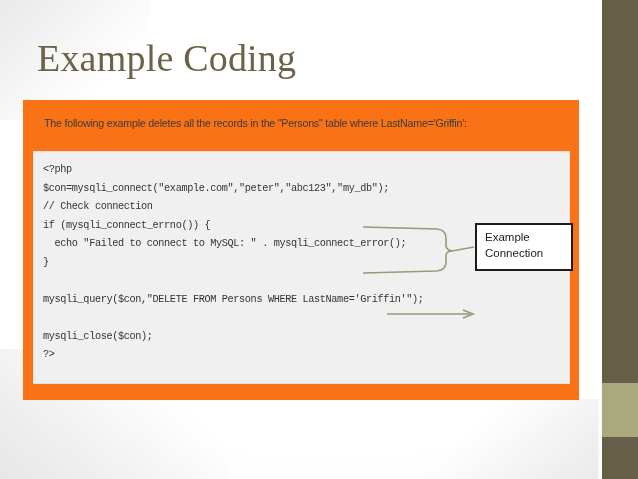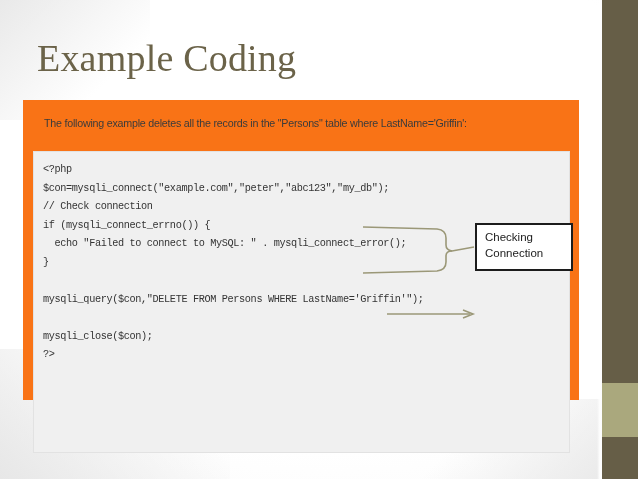--- a/index.html
+++ b/index.html
@@ -107,21 +107,21 @@
     transform: scaleX(0.93);
     transform-origin: left center;
   }
 
   
   .code-block {
     position: absolute;
     left: 10px;
     top: 51px;
     width: 537px;
-    height: 302px;
+    height: 233px;
     background: #f0f0f0;
     border: 1px solid #e2e2e2;
     box-sizing: border-box;
     text-decoration: underline;
   }
 
   .code-text {
     position: absolute;
     left: 9px;
     top: 8px;
@@ -208,17 +208,17 @@
 
   <svg class="connectors" viewBox="0 0 638 479" width="638" height="479">
 
     <path d="M 363 227 L 437 229 Q 446 230 446 238 L 446 245 Q 446 250 452 251 L 474 247" fill="none" stroke="#9b9878" stroke-width="1.6"></path>
     <path d="M 363 273 L 437 271 Q 446 270 446 262 L 446 256 Q 446 251 452 251" fill="none" stroke="#9b9878" stroke-width="1.6"></path>
 
     <line x1="387" y1="314" x2="470" y2="314" stroke="#9b9878" stroke-width="1.6"></line>
     <path d="M 463 310 L 473 314 L 463 318" fill="none" stroke="#9b9878" stroke-width="1.6"></path>
   </svg>
 
-  <div class="callout" id="callout-checking">Checking
+  <div class="callout" id="callout-checking">Example
 Connection</div>
 
 
 </div>
 
 </body></html>

